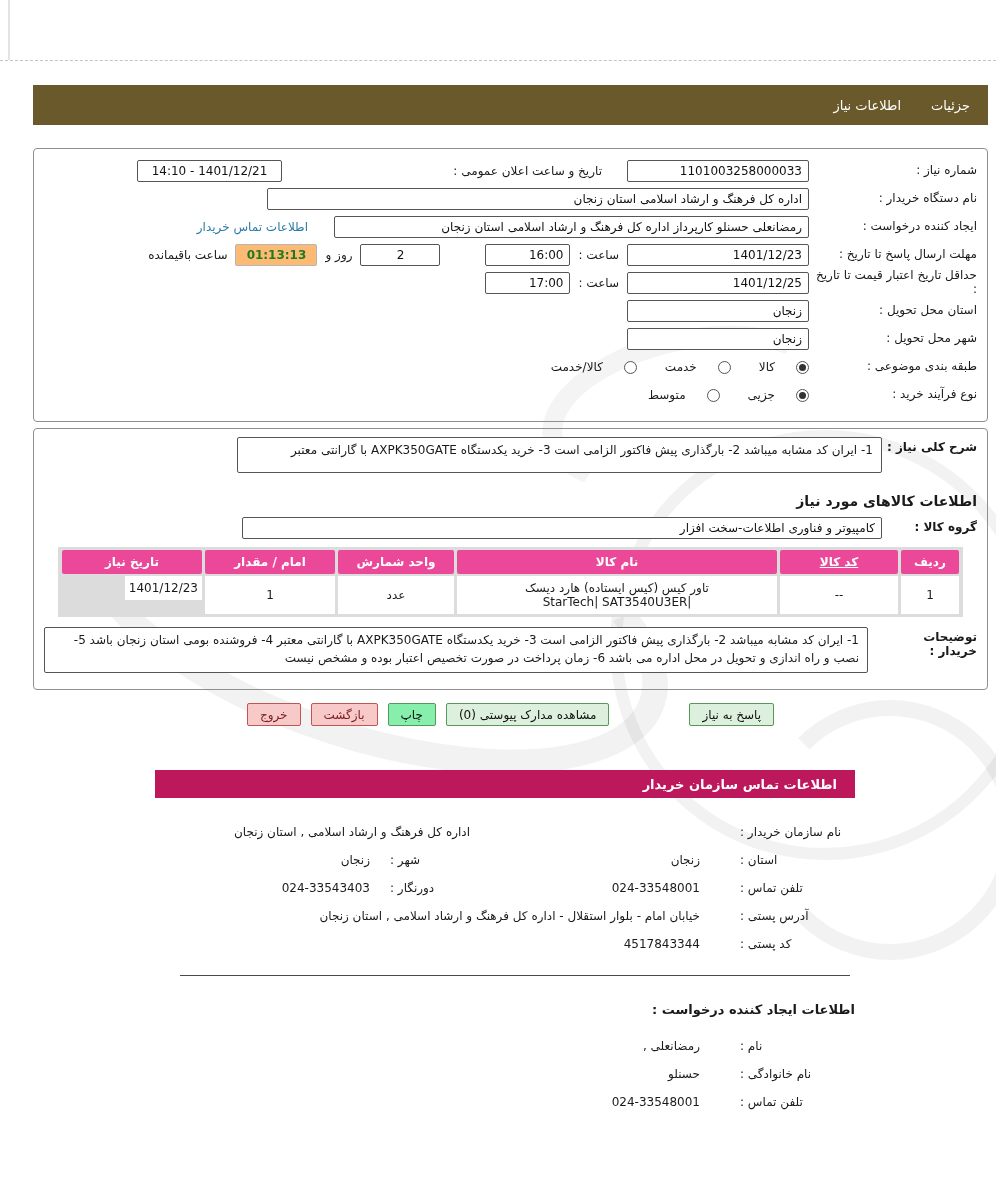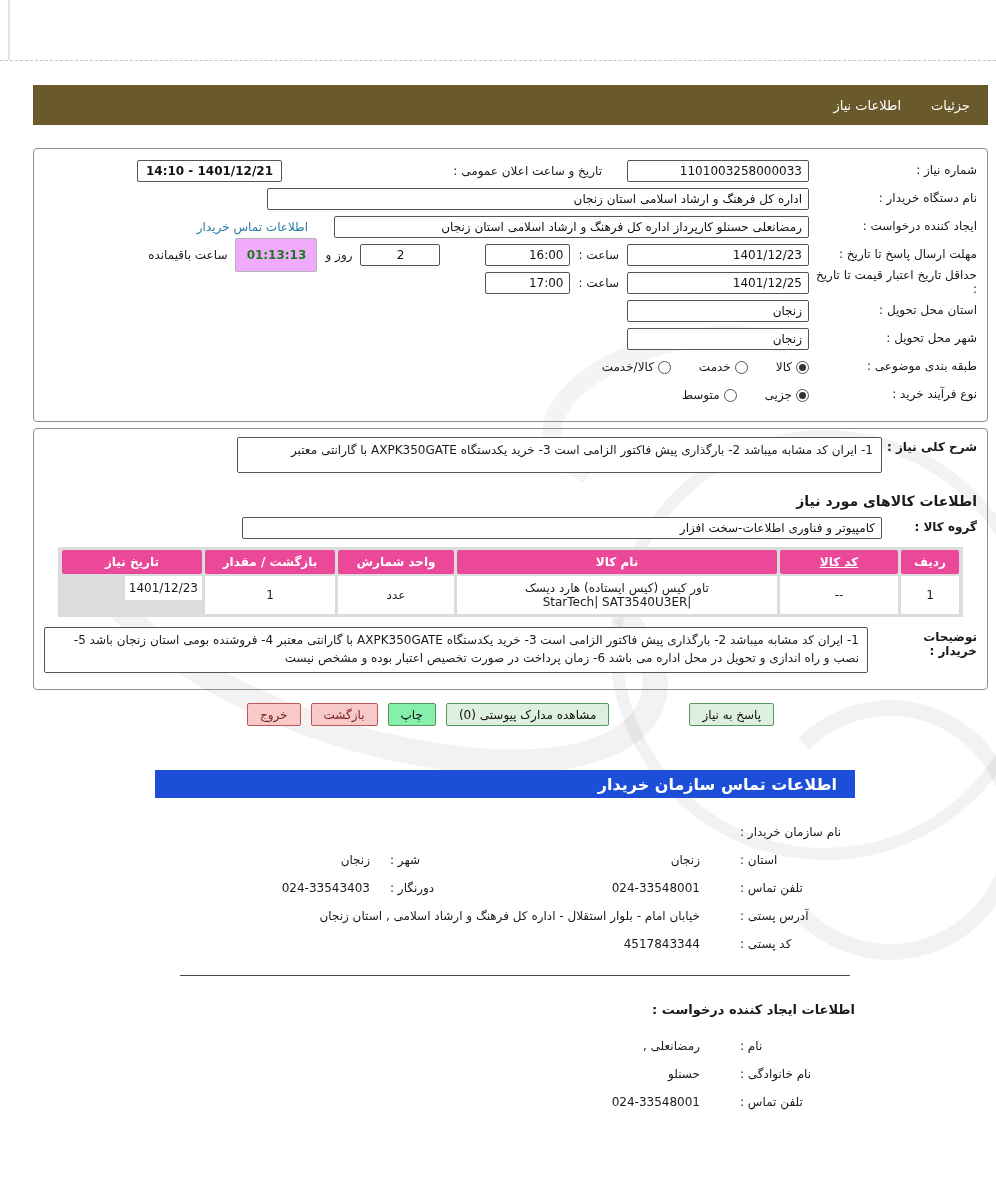--- a/index.html
+++ b/index.html
@@ -31,36 +31,36 @@
   .box2 { top:428px; right:8px; left:33px; min-height:238px; }
 
   .frow { display:flex; align-items:center; height:28px; }
   .frow2 { display:flex; align-items:flex-start; margin-bottom:8px; }
   .flabel { flex:0 0 168px; line-height:1.15; padding-left:4px; }
   .plabel { white-space:nowrap; text-align:right; }
   .blabel { font-weight:bold; line-height:1.2; padding-top:3px; padding-left:4px; }
 
   .w80{flex:0 0 80px;width:80px;} .w82{flex:0 0 82px;width:82px;} .w85{flex:0 0 85px;width:85px;}
   .w95{flex:0 0 95px;} .w110{flex:0 0 110px;} .w115{flex:0 0 115px;}
-  .w145{flex:0 0 145px;width:145px;font-weight:bold;} .w165{flex:0 0 165px;width:165px;} .w182{flex:0 0 182px;width:182px;}
+  .w145{flex:0 0 145px;width:145px;} .w165{flex:0 0 165px;width:165px;} .w182{flex:0 0 182px;width:182px;}
   .w240{flex:0 0 240px;} .w475{flex:0 0 475px;width:475px;} .w542{flex:0 0 542px;width:542px;}
   .w640{flex:0 0 640px;width:640px;} .w645{flex:0 0 645px;width:645px;}
   .mr8{margin-right:8px;} .mr18{margin-right:26px;} .mr25{margin-right:25px;}
   .mr28{margin-right:28px;} .mr45{margin-right:45px;} .mr155{margin-right:155px;}
 
   .inp { height:22px; border:1px solid #555; border-radius:2px; background:#fff; padding:0 6px;
          font-family:inherit; font-size:12px; color:#111; direction:rtl; text-align:right; }
   .inp.ltr { direction:ltr; }
   .inp.center { text-align:center; }
   .inp.taright { text-align:right; }
-  .timer { height:34px; background:#f0abfc; border:1px solid #b5b5b5; border-radius:2px;
+  .timer { height:22px; background:#fdba74; border:1px solid #b5b5b5; border-radius:2px;
            display:flex; align-items:center; justify-content:center; color:#1f7a1f; font-weight:bold; direction:ltr; }
   .link { color:#2b7ba6; cursor:pointer; }
 
-  .opt { display:inline-flex; align-items:center; gap:4px; cursor:pointer;text-align:center; }
+  .opt { display:inline-flex; align-items:center; gap:21px; cursor:pointer;text-align:center; }
   .radio { width:13px; height:13px; border:1px solid #555; border-radius:50%; background:#fff; position:relative; flex:0 0 13px; }
   .radio.sel::after { content:""; position:absolute; inset:2px; background:#333; border-radius:50%; }
   .checkbox { width:13px; height:13px; border:1px solid #555; background:#fff; flex:0 0 13px; }
 
   .txtbox { border:1px solid #555; border-radius:2px; background:#fff; padding:3px 8px; font-size:12px; line-height:1.5; }
   .h36 { min-height:36px; } .h46 { min-height:46px; }
   .subheading { font-weight:bold; font-size:14px; margin:20px 0 8px 0;text-align:right; }
 
   table.items { border-collapse:separate; border-spacing:3px 2px; background:#dcdcdc; margin:2px auto 10px auto; padding:1px; }
   table.items th { background:#ec4899; color:#fff; font-weight:bold; font-size:12px; padding:5px 4px; border-radius:2px; }
@@ -69,22 +69,22 @@
   .ltrtext { direction:ltr; unicode-bidi:embed; display:inline-block; }
 
   .actions { top:703px; right:8px; left:33px; display:flex; justify-content:center; align-items:center; gap:10px; direction:rtl; }
   .btn { height:23px; padding:0 12px; display:inline-flex; align-items:center; justify-content:center;
          font-size:12px; border-radius:2px; cursor:pointer; font-family:inherit; white-space:nowrap; }
   .btn-green { background:#ddefdd; border:1px solid #58975a; color:#111; }
   .btn-white { background:#86efac; border:1px solid #58975a; color:#111; }
   .btn-pink  { background:#f7c9c9; border:1px solid #c05555; color:#7a1f1f; }
   .ml70 { margin-left:70px; }
 
-  .contact-bar { top:770px; right:141px; width:700px; height:28px; background:#1d4ed8; color:#fff;
-                 font-weight:bold; font-size:16px; display:flex; align-items:center; padding:0 18px; }
+  .contact-bar { top:770px; right:141px; width:700px; height:28px; background:#be185d; color:#fff;
+                 font-weight:bold; font-size:13px; display:flex; align-items:center; padding:0 18px; }
   .contact-body { top:818px; right:141px; width:714px; }
   .crow { display:flex; align-items:center; height:28px; }
   .clabel { font-weight:normal; text-align:left; }
   .cval { text-align:right; }
   .ind20 { padding-right:20px; } .ind40 { padding-right:40px; } .ind270 { padding-right:270px; }
 
   .sep-line { top:975px; right:146px; width:670px; border-top:1px solid #4a4a4a; }
   .creator-heading { top:1002px; right:141px; width:714px; font-weight:bold; font-size:13px; text-align:right; }
   .creator-body { top:1032px; right:141px; width:714px; }
 </style>
@@ -198,21 +198,21 @@
       <input class="inp w640" readonly="" value="کامپیوتر و فناوری اطلاعات-سخت افزار" style="">
     </div>
 
     <table class="items">
       <thead>
         <tr>
           <th class="cth1">ردیف</th>
           <th class="cth2">کد کالا</th>
           <th class="cth3">نام کالا</th>
           <th class="cth4">واحد شمارش</th>
-          <th class="cth5">بازگشت / مقدار</th>
+          <th class="cth5">امام / مقدار</th>
           <th class="cth6">تاریخ نیاز</th>
         </tr>
       </thead>
       <tbody>
         <tr>
           <td>1</td>
           <td>--</td>
           <td>
             <div>تاور کیس (کیس ایستاده) هارد دیسک</div>
             <div class="ltrtext">StarTech| SAT3540U3ER|</div>
@@ -238,20 +238,21 @@
     <button class="btn btn-white">چاپ</button>
     <button class="btn btn-pink">بازگشت</button>
     <button class="btn btn-pink">خروج</button>
   </div>
 
   <div class="contact-bar z">اطلاعات تماس سازمان خریدار</div>
 
   <div class="contact-body z">
     <div class="crow">
       <span class="clabel w115">نام سازمان خریدار :</span>
+      <span class="cval ind270">اداره کل فرهنگ و ارشاد اسلامی , استان زنجان</span>
     </div>
     <div class="crow">
       <span class="clabel w115">استان :</span>
       <span class="cval w240 ind40">زنجان</span>
       <span class="clabel w110">شهر :</span>
       <span class="cval ind20">زنجان</span>
     </div>
     <div class="crow">
       <span class="clabel w115">تلفن تماس :</span>
       <span class="cval w240 ind40 ltrtext2">024-33548001</span>

